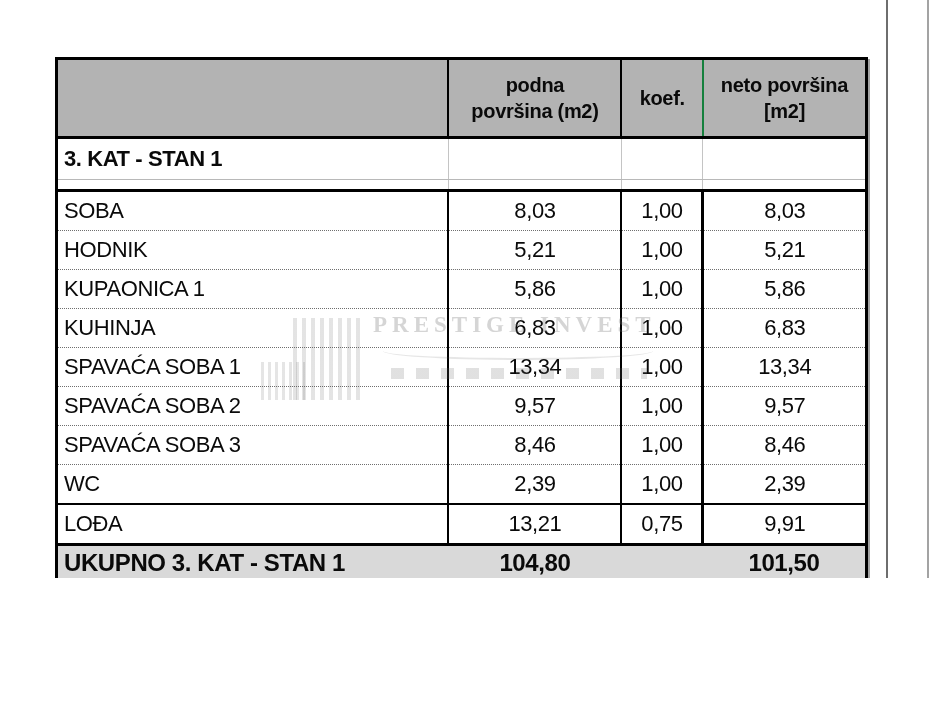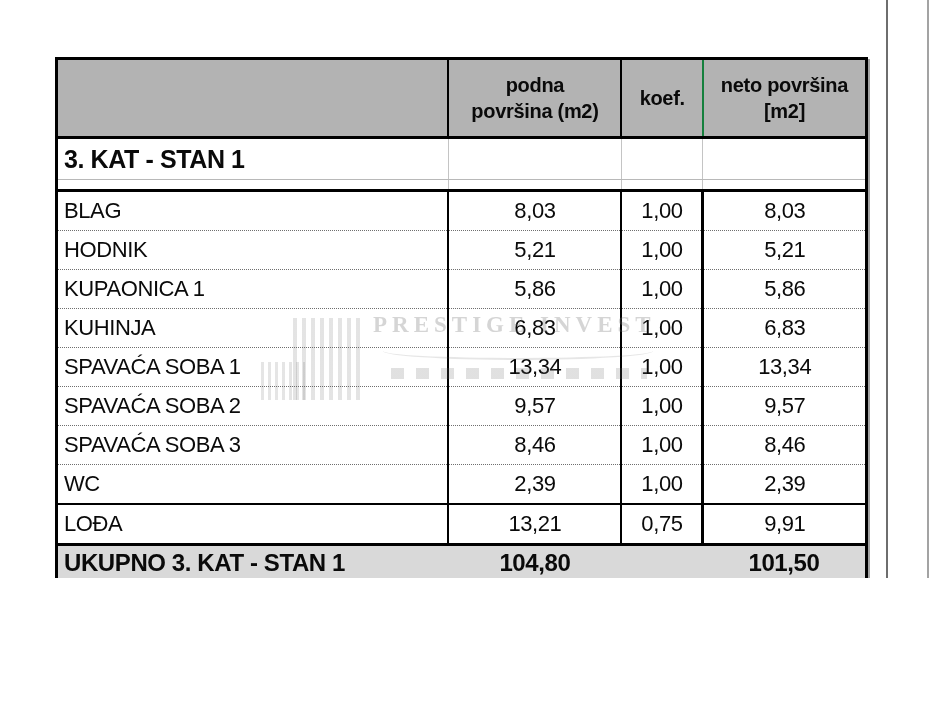--- a/index.html
+++ b/index.html
@@ -27,21 +27,21 @@
     background:#b3b3b3;height:76px;
     font-weight:bold;font-size:20px;line-height:1.3;letter-spacing:-0.3px;
     text-align:center;vertical-align:middle;
     border-bottom:3px solid #000;
   }
   thead th.c-podna,thead th.c-koef{border-left:2px solid #000;}
   thead th.c-neto{border-left:2px solid #15803d;}
 
   
   tr.section td{
-    height:40px;font-weight:bold;font-size:25px;letter-spacing:-0.4px;
+    height:40px;font-weight:bold;font-size:22px;letter-spacing:-0.4px;
     vertical-align:middle;border-bottom:1px solid #b8b8b8;
   }
   tr.section td.c-name{padding-left:6px;}
   tr.section td.c-podna,tr.section td.c-koef{border-left:1px solid #c4c4c4;}
   tr.section td.c-neto{border-left:1px solid #c4c4c4;}
 
   
   tr.spacer td{height:9px;border-bottom:3px solid #000;}
   tr.spacer td.c-podna,tr.spacer td.c-koef,tr.spacer td.c-neto{border-left:1px solid #c4c4c4;}
 
@@ -129,21 +129,21 @@
           <td class="c-neto"></td>
         </tr>
         <tr class="spacer">
           <td class="c-name"></td>
           <td class="c-podna"></td>
           <td class="c-koef"></td>
           <td class="c-neto"></td>
         </tr>
 
         <tr class="data">
-          <td class="c-name">BLAG</td>
+          <td class="c-name">SOBA</td>
           <td class="c-podna">8,03</td>
           <td class="c-koef">1,00</td>
           <td class="c-neto">8,03</td>
         </tr>
         <tr class="data r-dot">
           <td class="c-name">HODNIK</td>
           <td class="c-podna">5,21</td>
           <td class="c-koef">1,00</td>
           <td class="c-neto">5,21</td>
         </tr>

